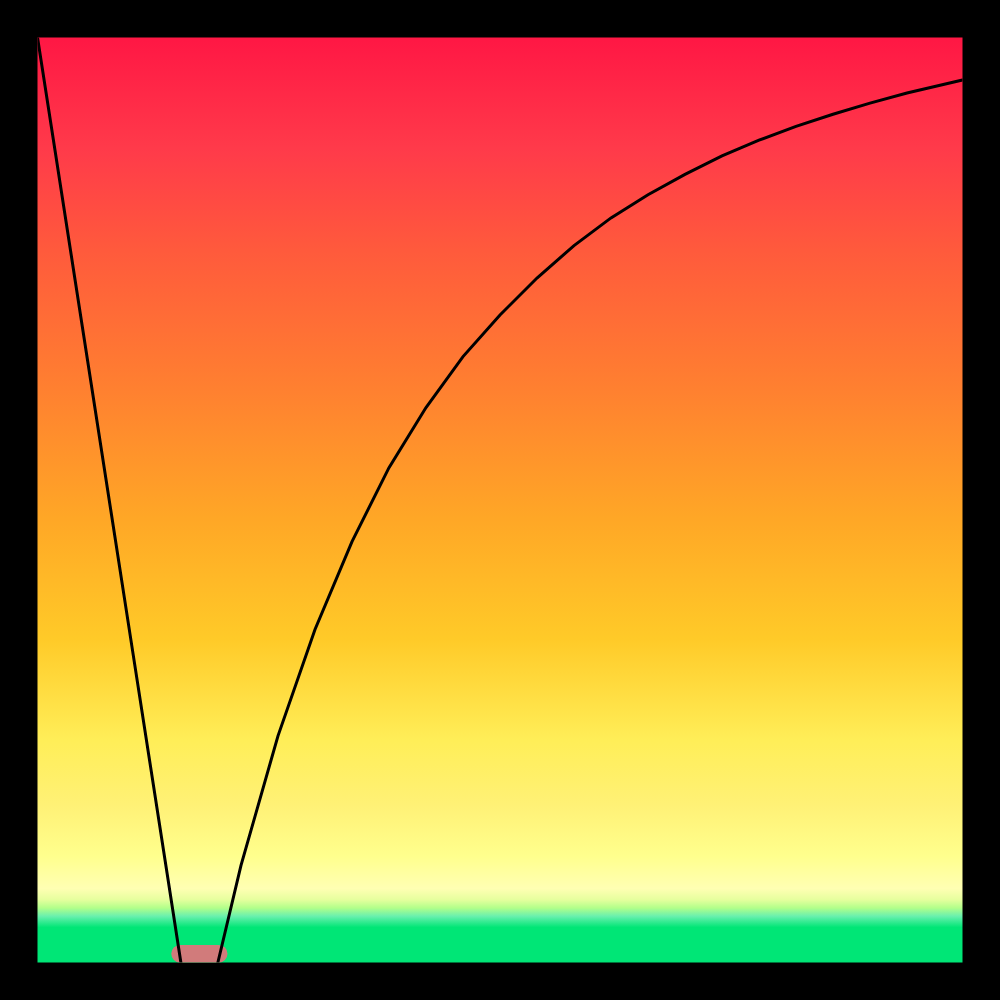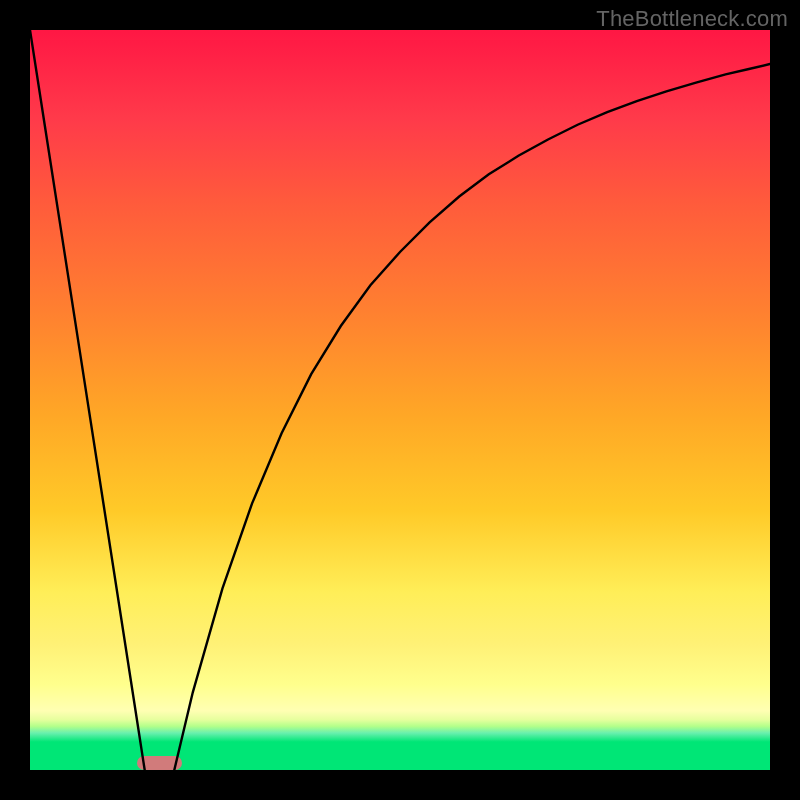--- a/index.html
+++ b/index.html
@@ -70,14 +70,13 @@
 <body>
 
 <div class="frame">
   <div class="plot-area">
     <div class="marker" id="opt-marker" style="left: 107.3px; width: 44.4px; background: rgb(209, 123, 123);"></div>
     <svg class="curve-svg" viewBox="0 0 740 740" preserveAspectRatio="none">
       <path id="curve-left" fill="none" stroke="#000" stroke-width="2.4" stroke-linecap="round" d="M0.00 0.00 L14.80 95.46 L29.60 190.92 L44.40 286.38 L59.20 381.84 L74.00 477.30 L88.80 572.76 L103.60 668.22 L114.70 740.00"></path>
       <path id="curve-right" fill="none" stroke="#000" stroke-width="2.4" stroke-linecap="round" d="M144.30 740.00 L162.80 662.30 L192.40 558.70 L222.00 473.60 L251.60 403.30 L281.20 344.10 L310.80 296.00 L340.40 255.30 L370.00 222.00 L399.60 192.40 L429.20 166.50 L458.80 144.30 L488.40 125.80 L518.00 109.52 L547.60 94.72 L577.20 82.14 L606.80 71.04 L636.40 61.42 L666.00 52.54 L695.60 44.40 L717.80 39.22 L740.00 34.04"></path>
     </svg>
   </div>
-  <div class="watermark">TheBottleneck.com</div>
 </div>
 
 </body></html>

